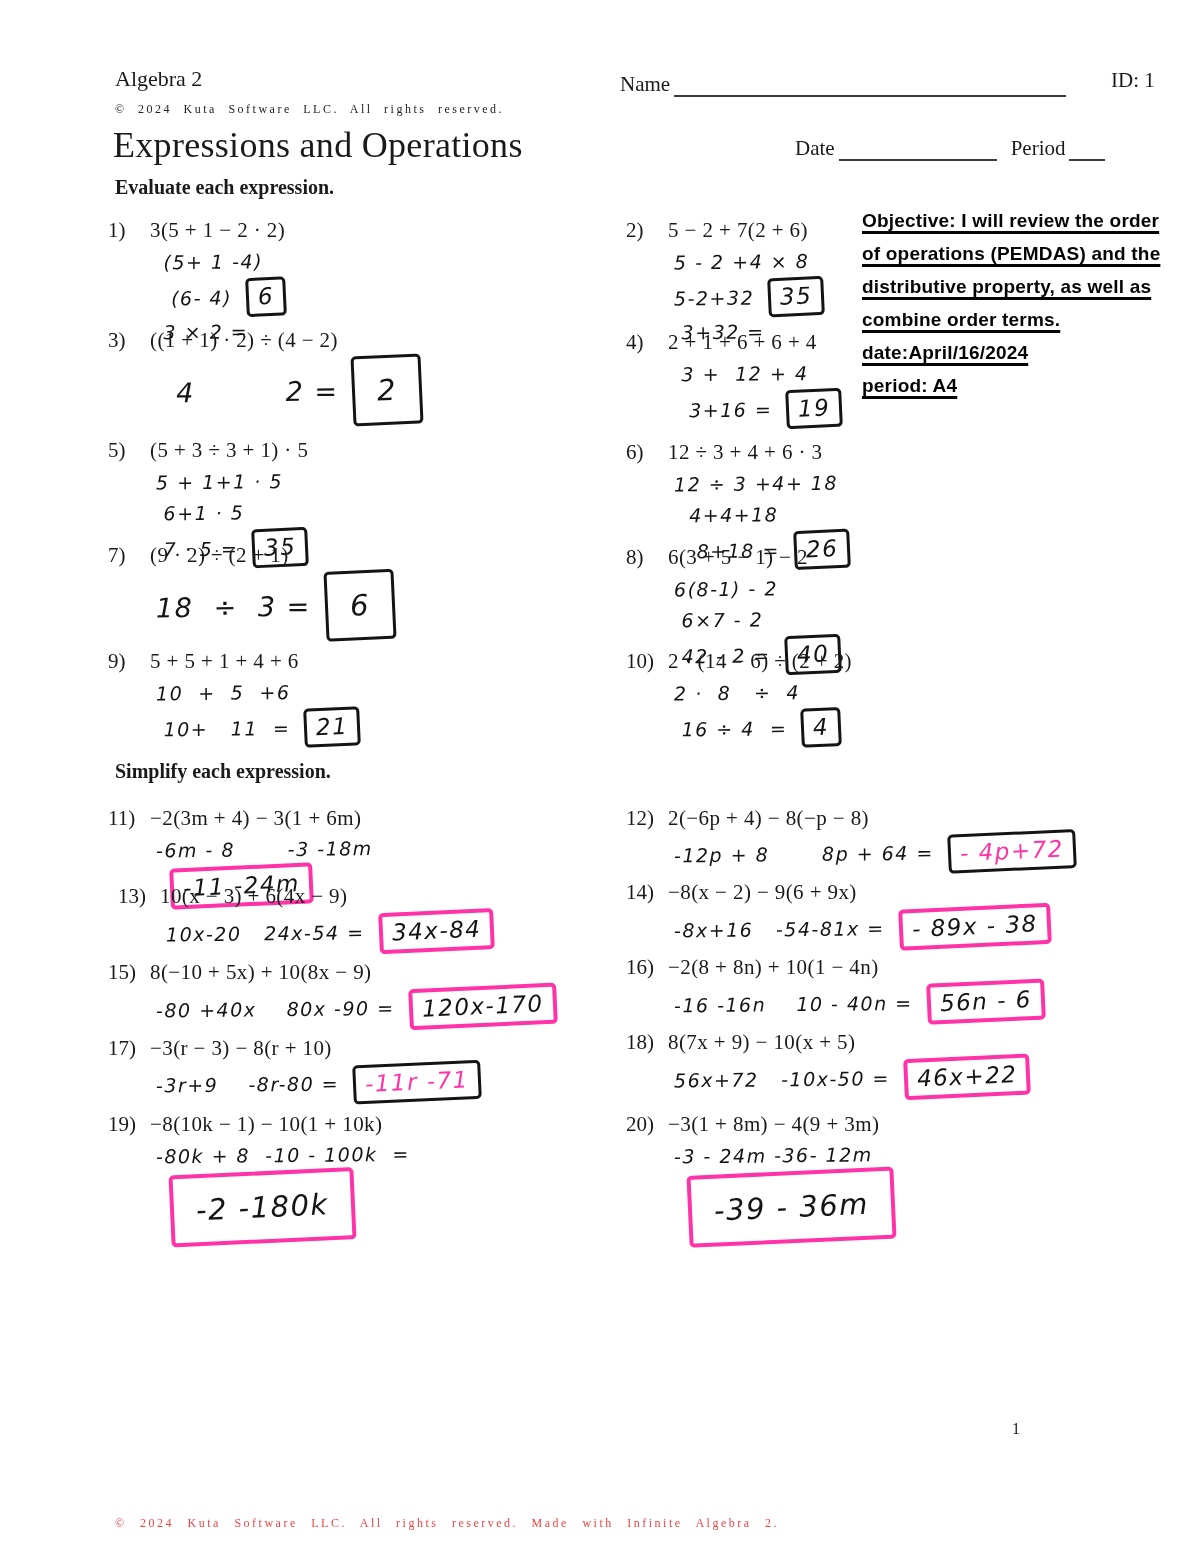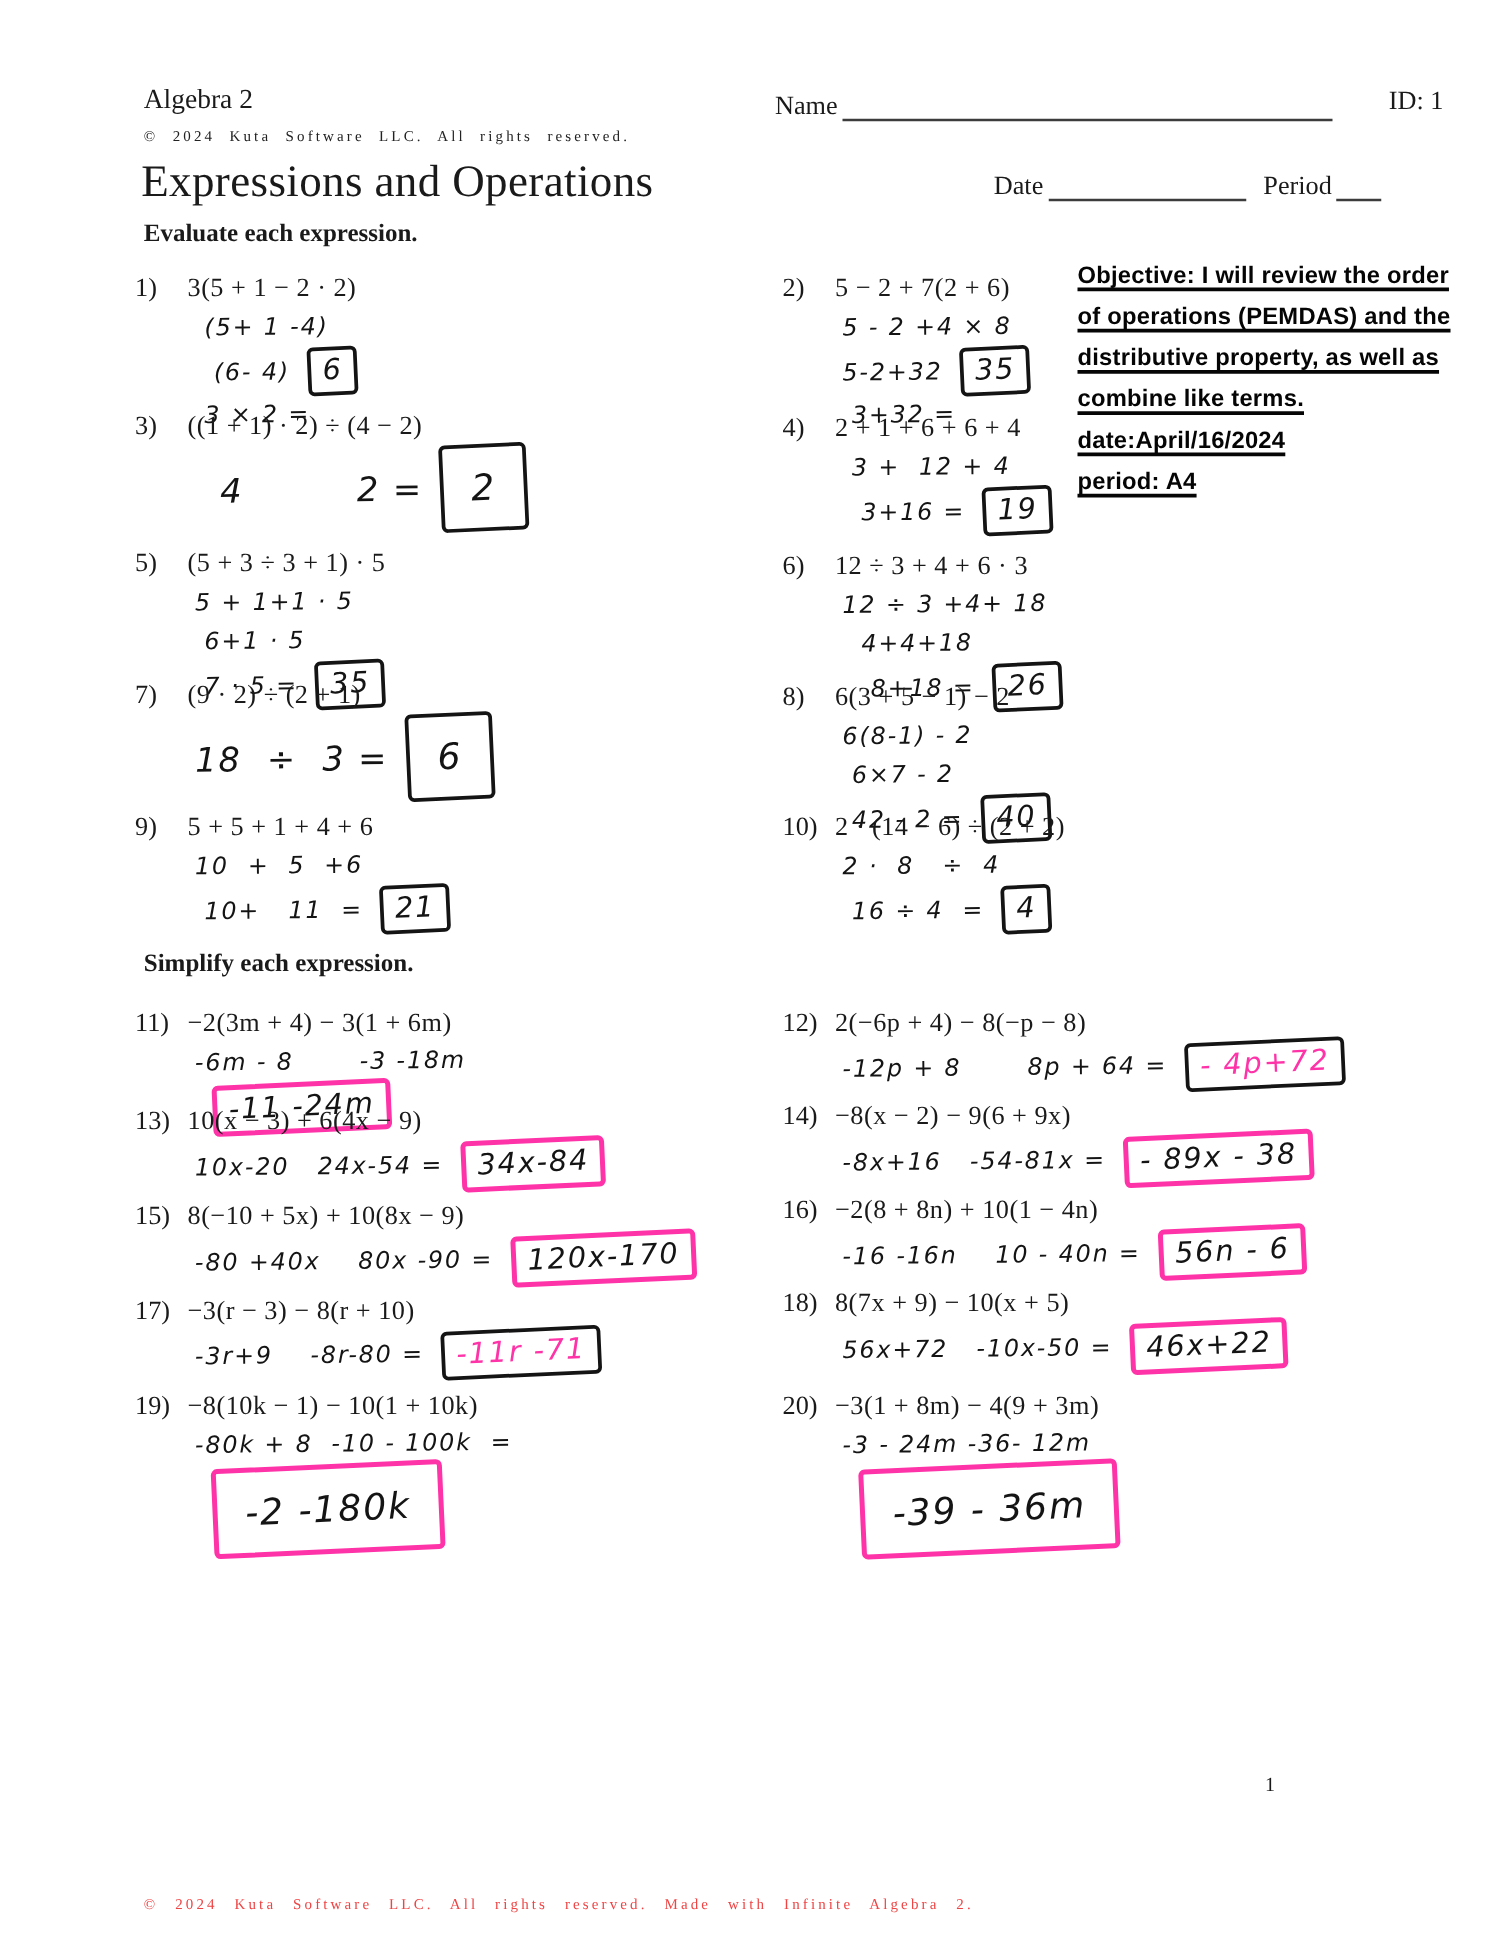--- a/index.html
+++ b/index.html
@@ -91,21 +91,21 @@
     <span class="period-line"></span>
   </div>
 
   <div class="section-h sec-evaluate">Evaluate each expression.</div>
   <div class="section-h sec-simplify">Simplify each expression.</div>
 
   <div class="objective">
     <div>Objective: I will review the order</div>
     <div>of operations (PEMDAS) and the</div>
     <div>distributive property, as well as</div>
-    <div>combine like terms.</div>
+    <div>combine order terms.</div>
     <div>date:April/16/2024</div>
     <div>period: A4</div>
   </div>
 
   <div>
       <div class="problem pos-1">
     <div class="pexpr-row">
       <span class="pnum">1)</span>
       <span class="pexpr">3(5 + 1 − 2 · 2)</span>
     </div>
@@ -307,17 +307,17 @@
 </div>
 
 <style>
   
   .pos-1{left:108px;top:218px}   .pos-2{left:626px;top:218px}
   .pos-3{left:108px;top:328px}   .pos-4{left:626px;top:330px}
   .pos-5{left:108px;top:438px}   .pos-6{left:626px;top:440px}
   .pos-7{left:108px;top:543px}   .pos-8{left:626px;top:545px}
   .pos-9{left:108px;top:649px}   .pos-10{left:626px;top:649px}
   .pos-11{left:108px;top:806px}  .pos-12{left:626px;top:806px}
-  .pos-13{left:108px;top:884px}  .pos-14{left:626px;top:880px}
+  .pos-13{left:118px;top:884px}  .pos-14{left:626px;top:880px}
   .pos-15{left:108px;top:960px}  .pos-16{left:626px;top:955px}
   .pos-17{left:108px;top:1036px} .pos-18{left:626px;top:1030px}
   .pos-19{left:108px;top:1112px} .pos-20{left:626px;top:1112px}
 </style>
 
 </body></html>

